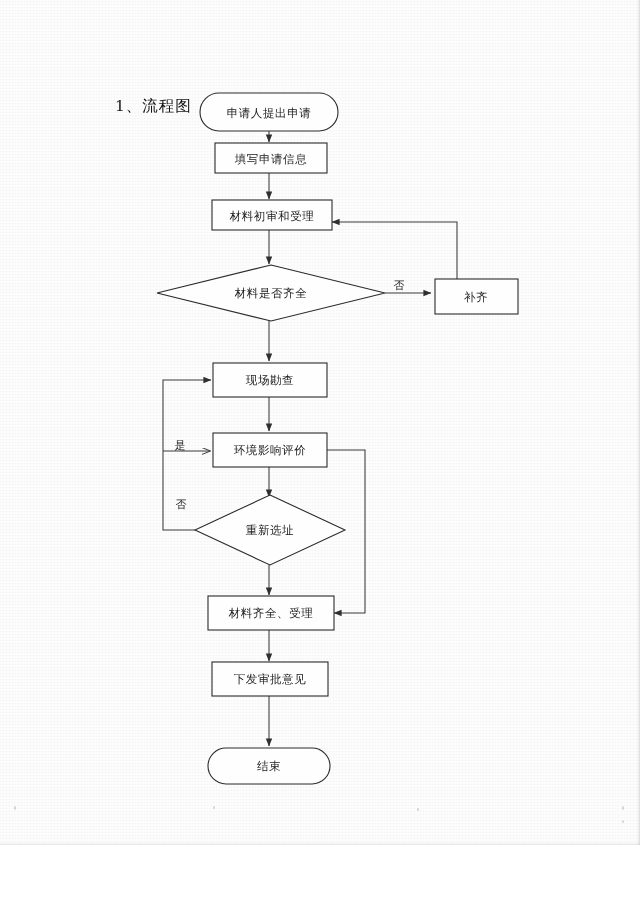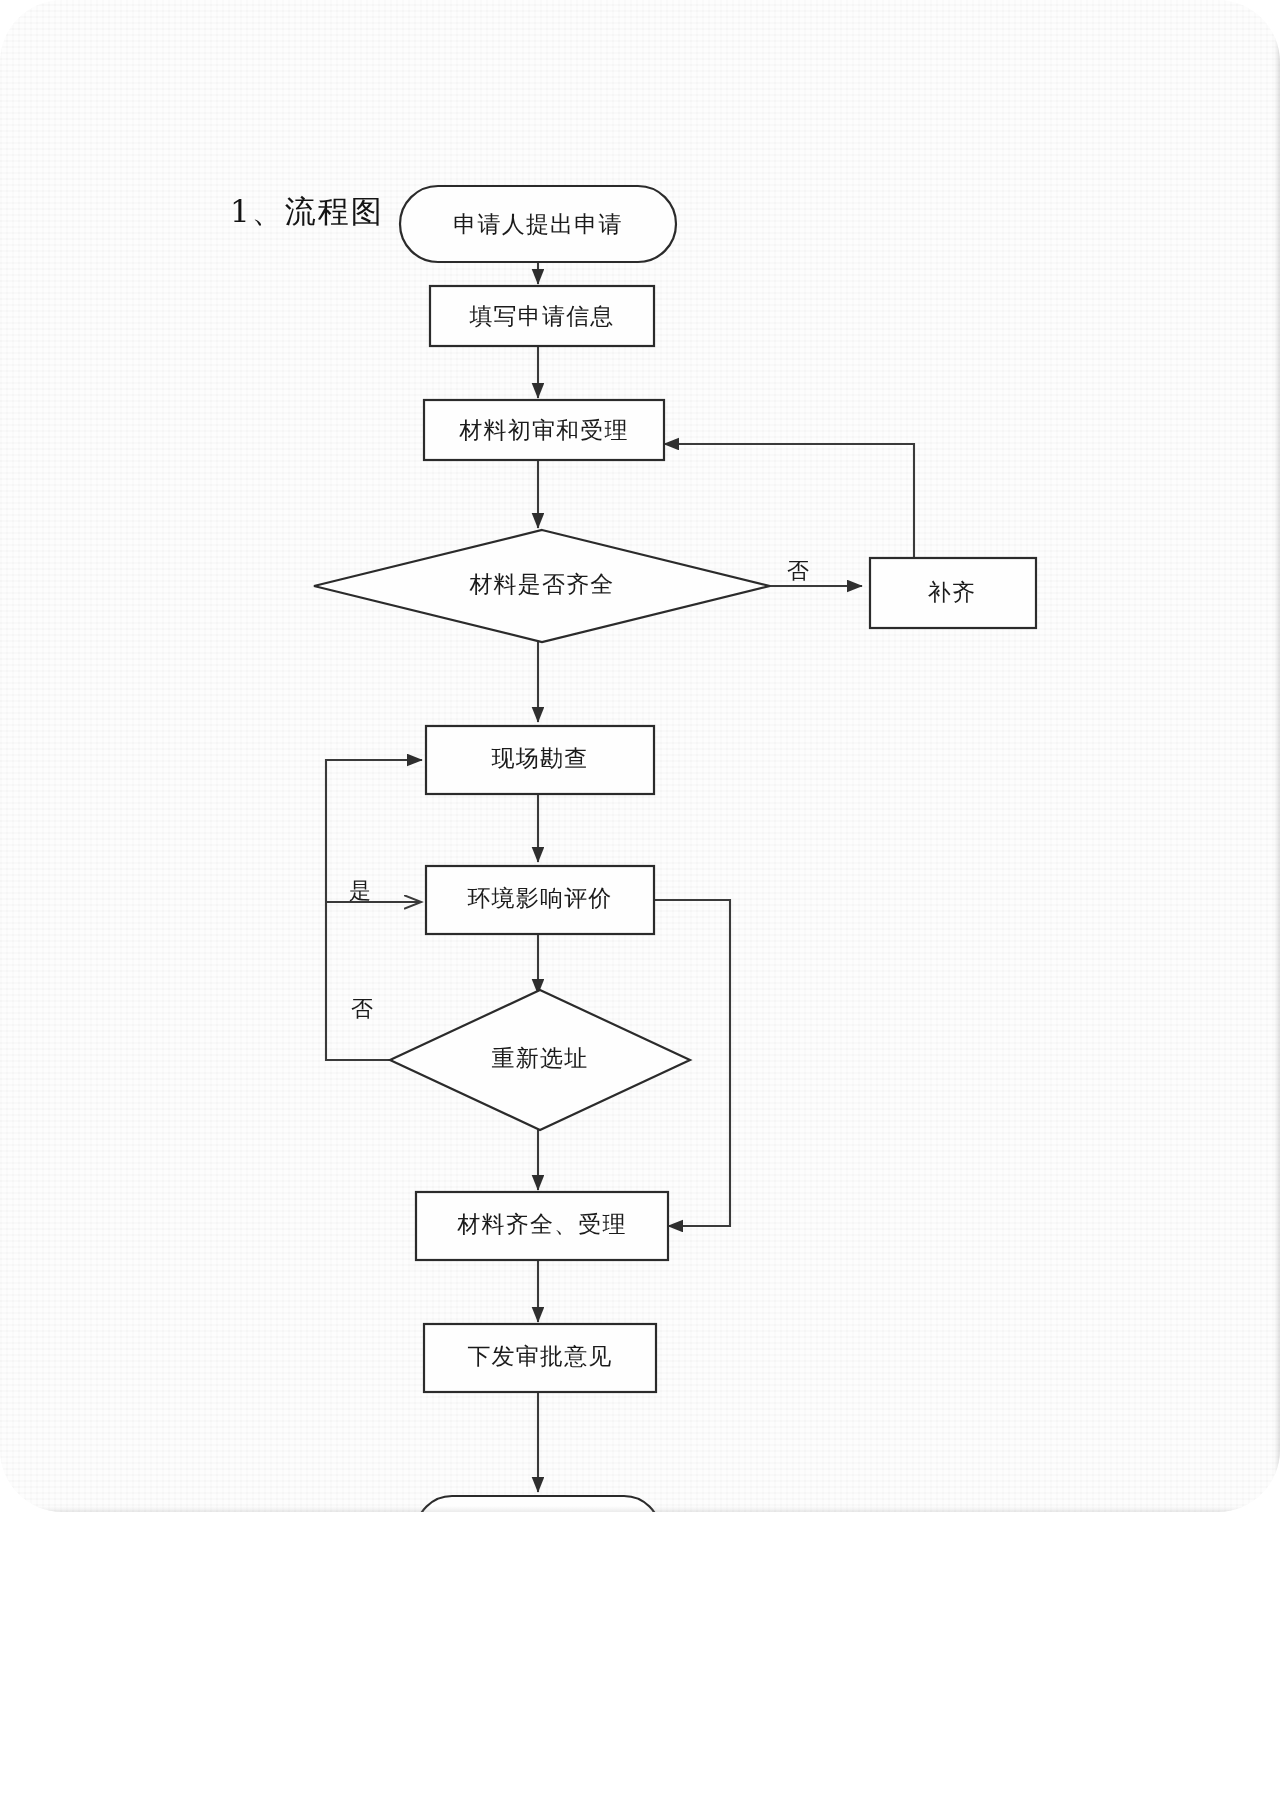--- a/index.html
+++ b/index.html
@@ -3,25 +3,24 @@
 <meta charset="utf-8">
 <style>
   html, body {
     margin: 0;
     padding: 0;
     background: #ffffff;
   }
   #page {
     position: relative;
     width: 640px;
-    height: 756px;
+    height: 845px;
     background: #fdfdfd;
     overflow: hidden;
     font-family: "DejaVu Sans", "Liberation Sans", sans-serif;
-    border-radius: 31px;
   }
   
   #paper-texture {
     position: absolute;
     inset: 0;
     pointer-events: none;
     background-image:
       repeating-linear-gradient(0deg, rgba(0,0,0,0.018) 0px, rgba(0,0,0,0.018) 1px, rgba(0,0,0,0) 1px, rgba(0,0,0,0) 3px),
       repeating-linear-gradient(90deg, rgba(0,0,0,0.016) 0px, rgba(0,0,0,0.016) 1px, rgba(0,0,0,0) 1px, rgba(0,0,0,0) 3px);
     opacity: 0.9;

